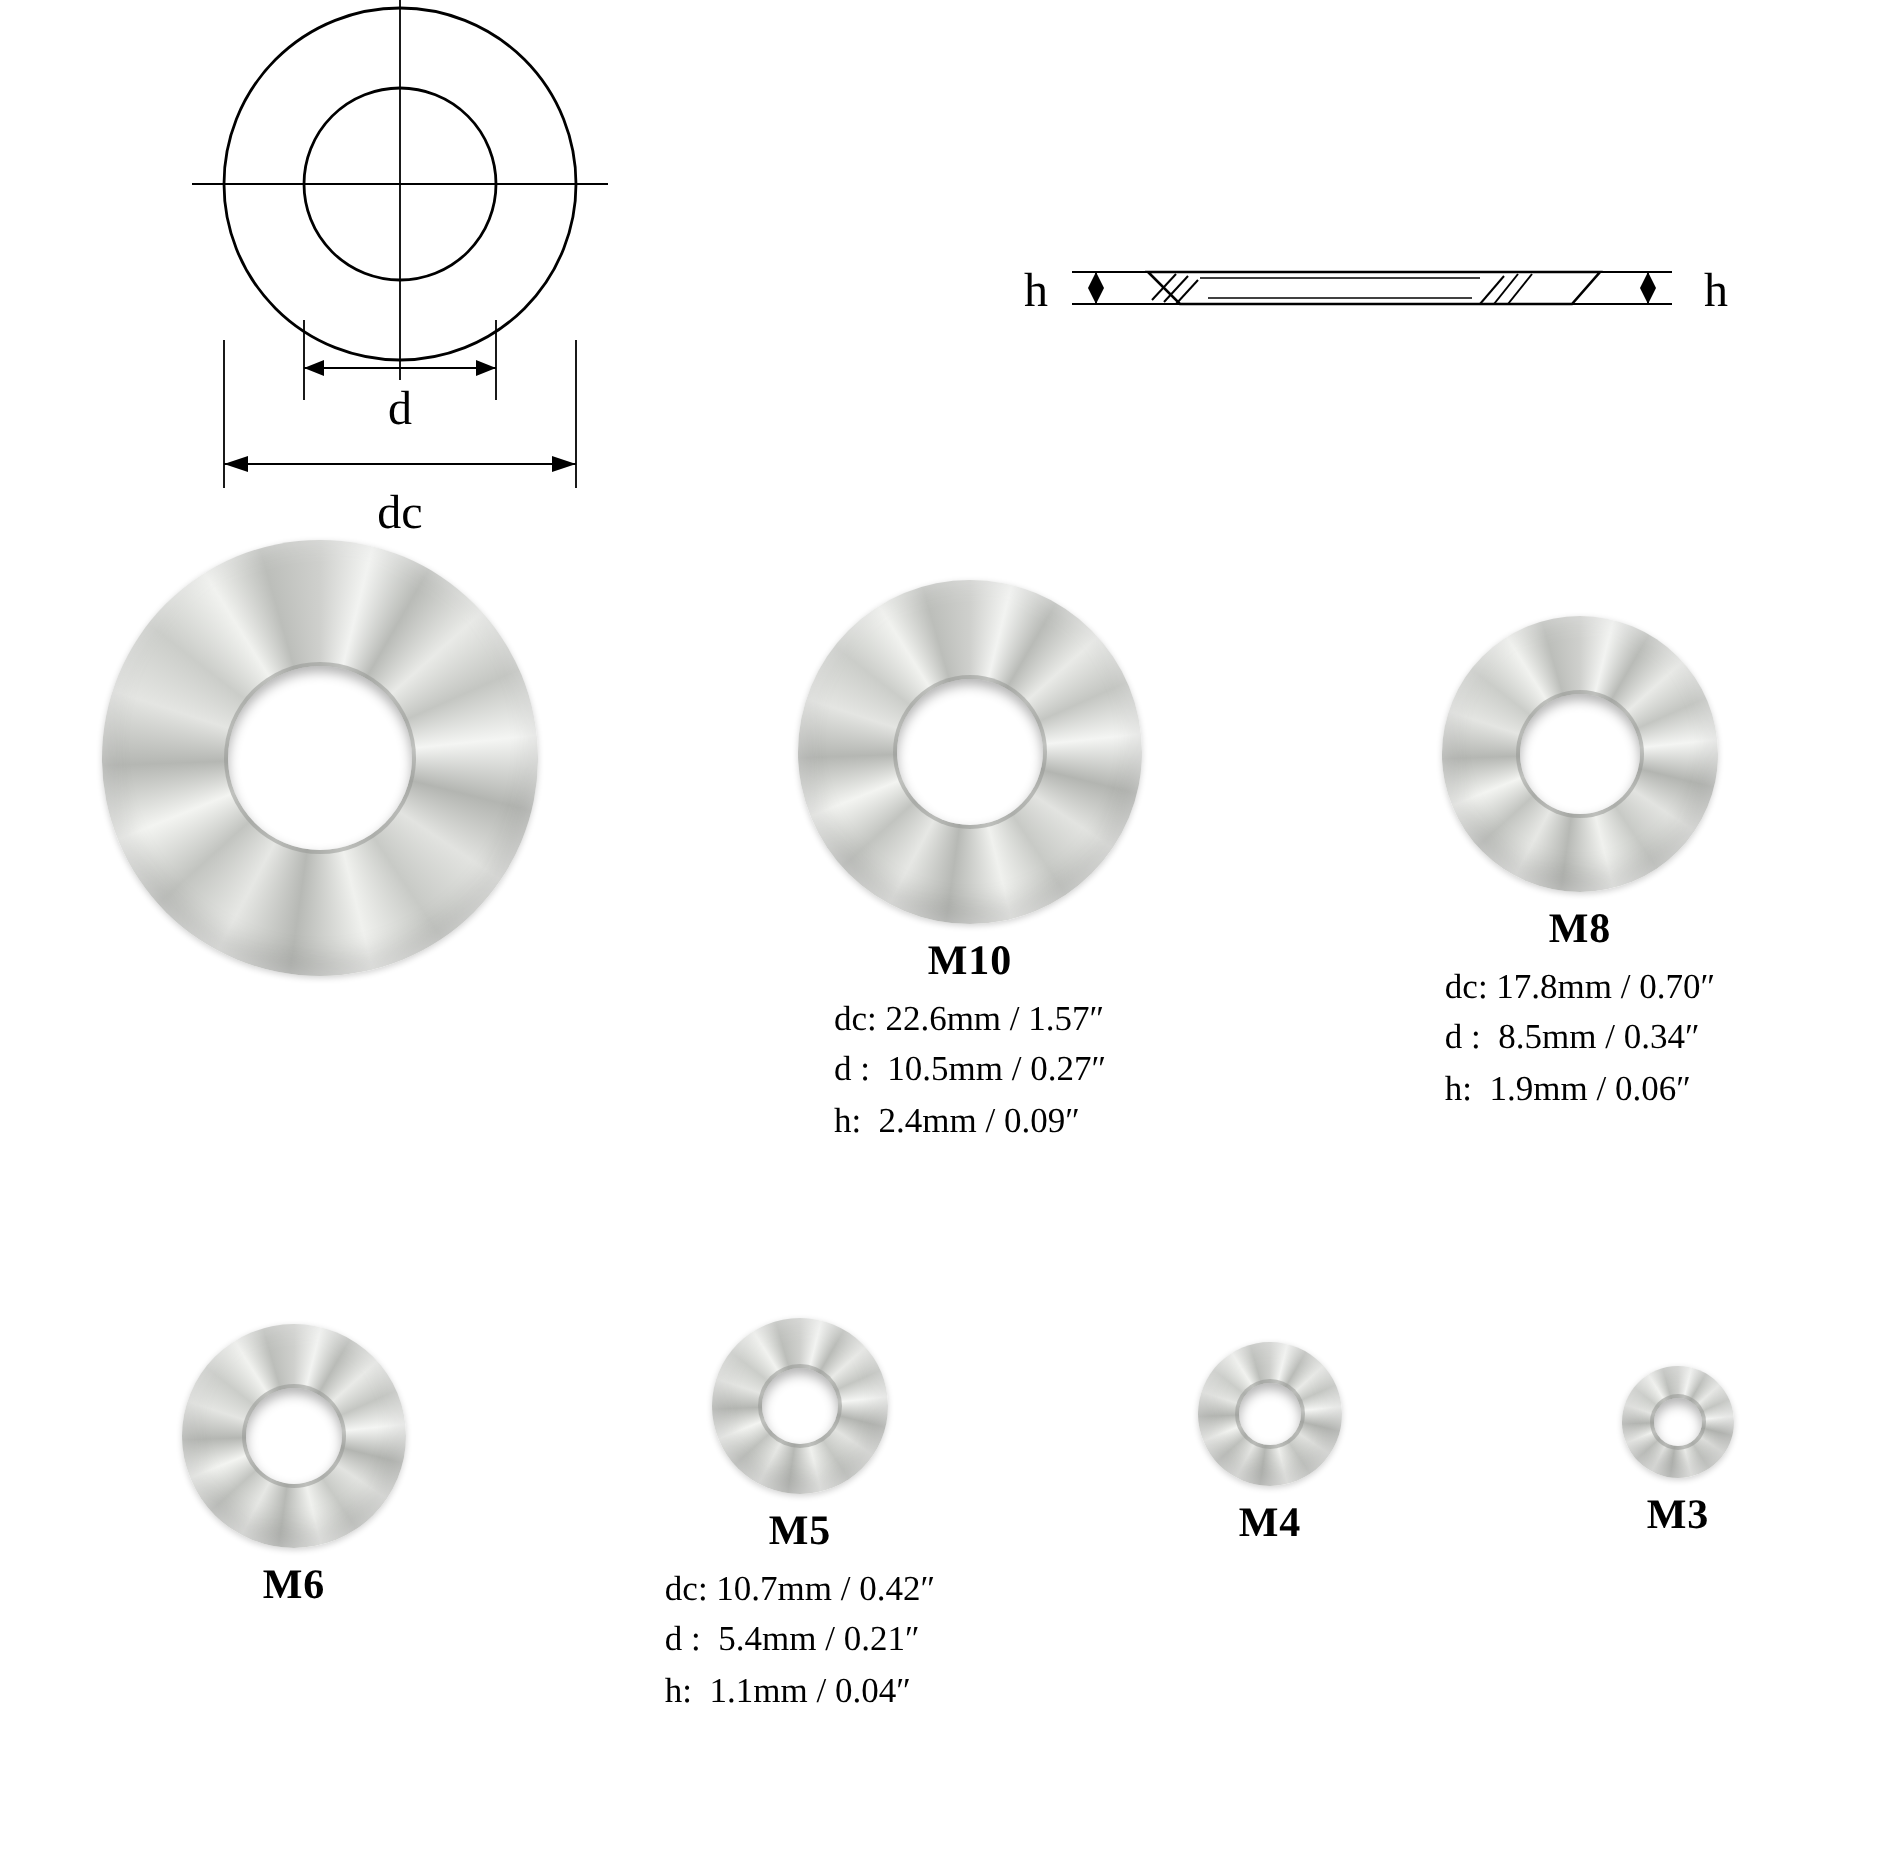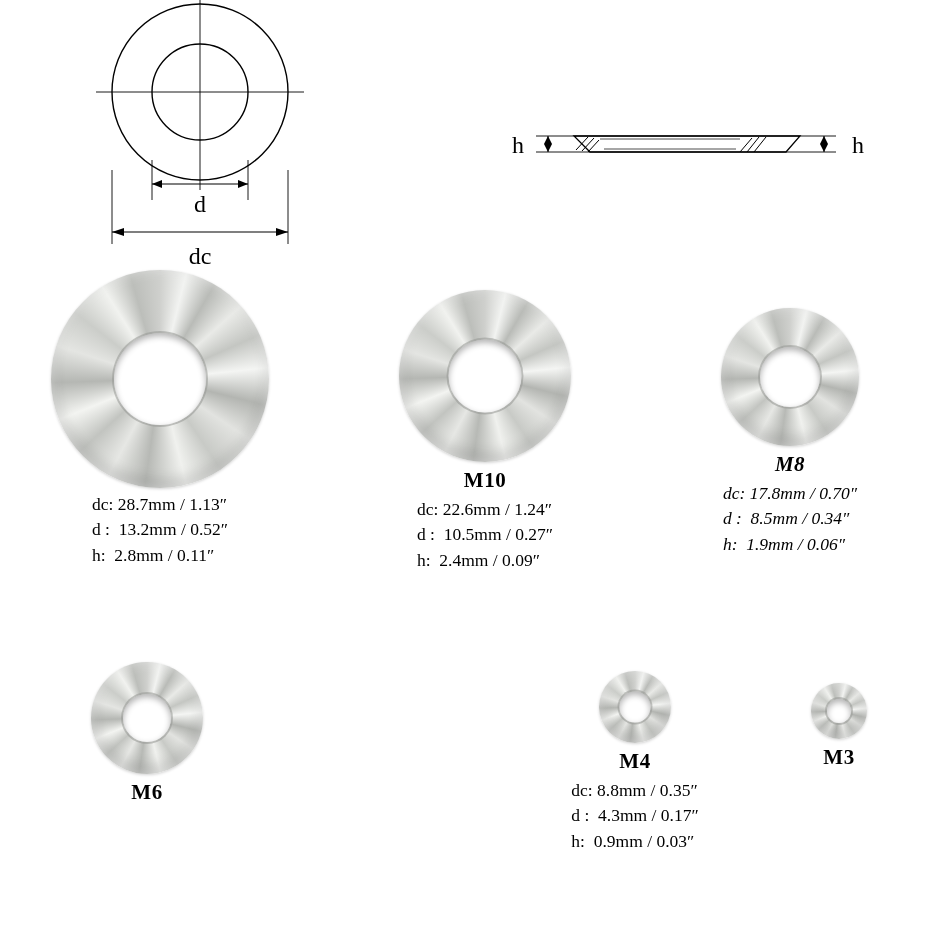--- a/index.html
+++ b/index.html
@@ -160,56 +160,61 @@
     <text x="518" y="153" font-family="Liberation Serif, serif" font-size="24" text-anchor="middle">h</text>
     <text x="858" y="153" font-family="Liberation Serif, serif" font-size="24" text-anchor="middle">h</text>
   </svg>
 
   <div class="row row-1">
 
     <div class="cell" style="left:0px; top:0px; width:320px;">
       <div class="washer-wrap">
         <div class="washer" style="--hole:92px; width:218px; height:218px; margin:0 auto;"></div>
       </div>
-      <div class="specs"><span>dc: 28.7mm / 1.13″</span><br><span>d :  13.2mm / 0.52″</span><br><span>h:  2.8mm / 0.11″</span></div>
     </div>
 
     <div class="cell" style="left:340px; top:20px; width:290px;">
       <div class="washer-wrap">
         <div class="washer" style="--hole:73px; width:172px; height:172px; margin:0 auto;"></div>
       </div>
       <div class="label">M10</div>
-      <div class="specs"><span>dc: 22.6mm / 1.24″</span><br><span>d :  10.5mm / 0.27″</span><br><span>h:  2.4mm / 0.09″</span></div>
-    </div>
-
-    <div class="cell" style="left:650px; top:38px; width:280px;font-style:italic;">
+      <div class="specs"><span>dc: 22.6mm / 1.57″</span><br><span>d :  10.5mm / 0.27″</span><br><span>h:  2.4mm / 0.09″</span></div>
+    </div>
+
+    <div class="cell" style="left:650px; top:38px; width:280px;">
       <div class="washer-wrap">
         <div class="washer" style="--hole:60px; width:138px; height:138px; margin:0 auto;"></div>
       </div>
       <div class="label">M8</div>
       <div class="specs"><span>dc: 17.8mm / 0.70″</span><br><span>d :  8.5mm / 0.34″</span><br><span>h:  1.9mm / 0.06″</span></div>
     </div>
   </div>
 
   <div class="row row-2">
 
     <div class="cell" style="left:22px; top:17px; width:250px;">
       <div class="washer-wrap">
         <div class="washer" style="--hole:48px; width:112px; height:112px; margin:0 auto;"></div>
       </div>
       <div class="label">M6</div>
     </div>
 
+    <div class="cell" style="left:275px; top:14px; width:250px;">
+      <div class="washer-wrap">
+        <div class="washer" style="--hole:38px; width:88px; height:88px; margin:0 auto;"></div>
+      </div>
+      <div class="label">M5</div>
+      <div class="specs"><span>dc: 10.7mm / 0.42″</span><br><span>d :  5.4mm / 0.21″</span><br><span>h:  1.1mm / 0.04″</span></div>
+    </div>
 
     <div class="cell" style="left:515px; top:26px; width:240px;">
       <div class="washer-wrap">
         <div class="washer" style="--hole:31px; width:72px; height:72px; margin:0 auto;"></div>
       </div>
       <div class="label">M4</div>
-      <div class="specs"><span>dc: 8.8mm / 0.35″</span><br><span>d :  4.3mm / 0.17″</span><br><span>h:  0.9mm / 0.03″</span></div>
     </div>
 
     <div class="cell" style="left:730px; top:38px; width:218px;">
       <div class="washer-wrap">
         <div class="washer" style="--hole:24px; width:56px; height:56px; margin:0 auto;"></div>
       </div>
       <div class="label">M3</div>
     </div>
   </div>
 

